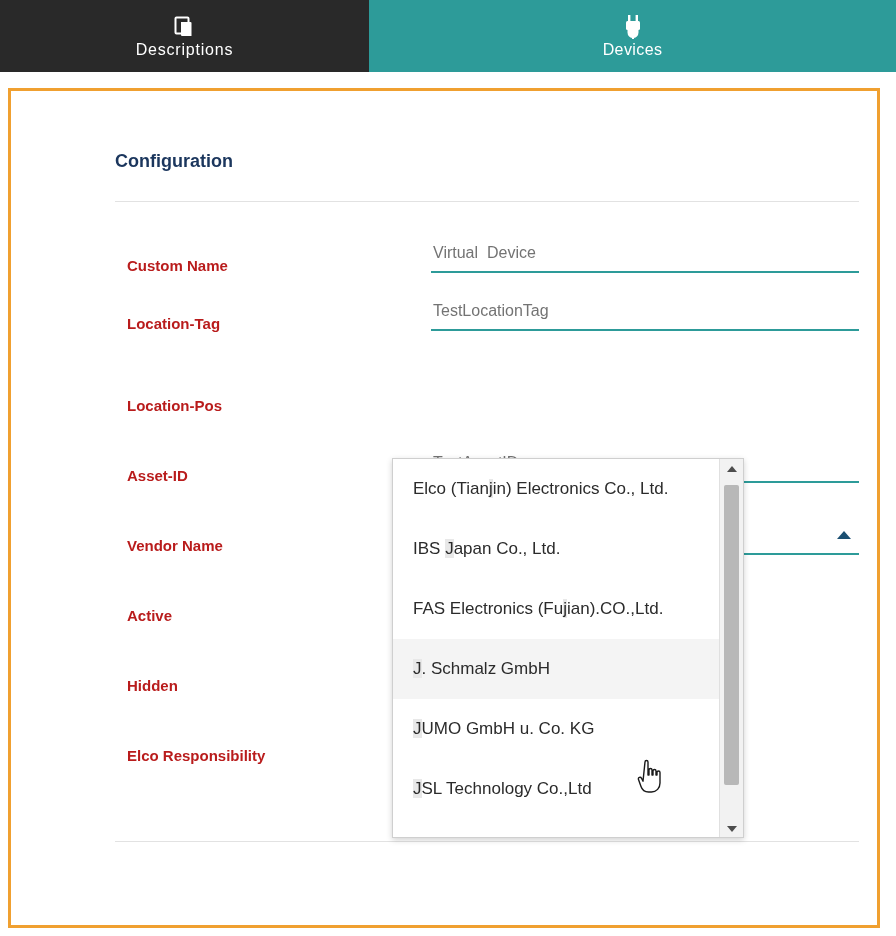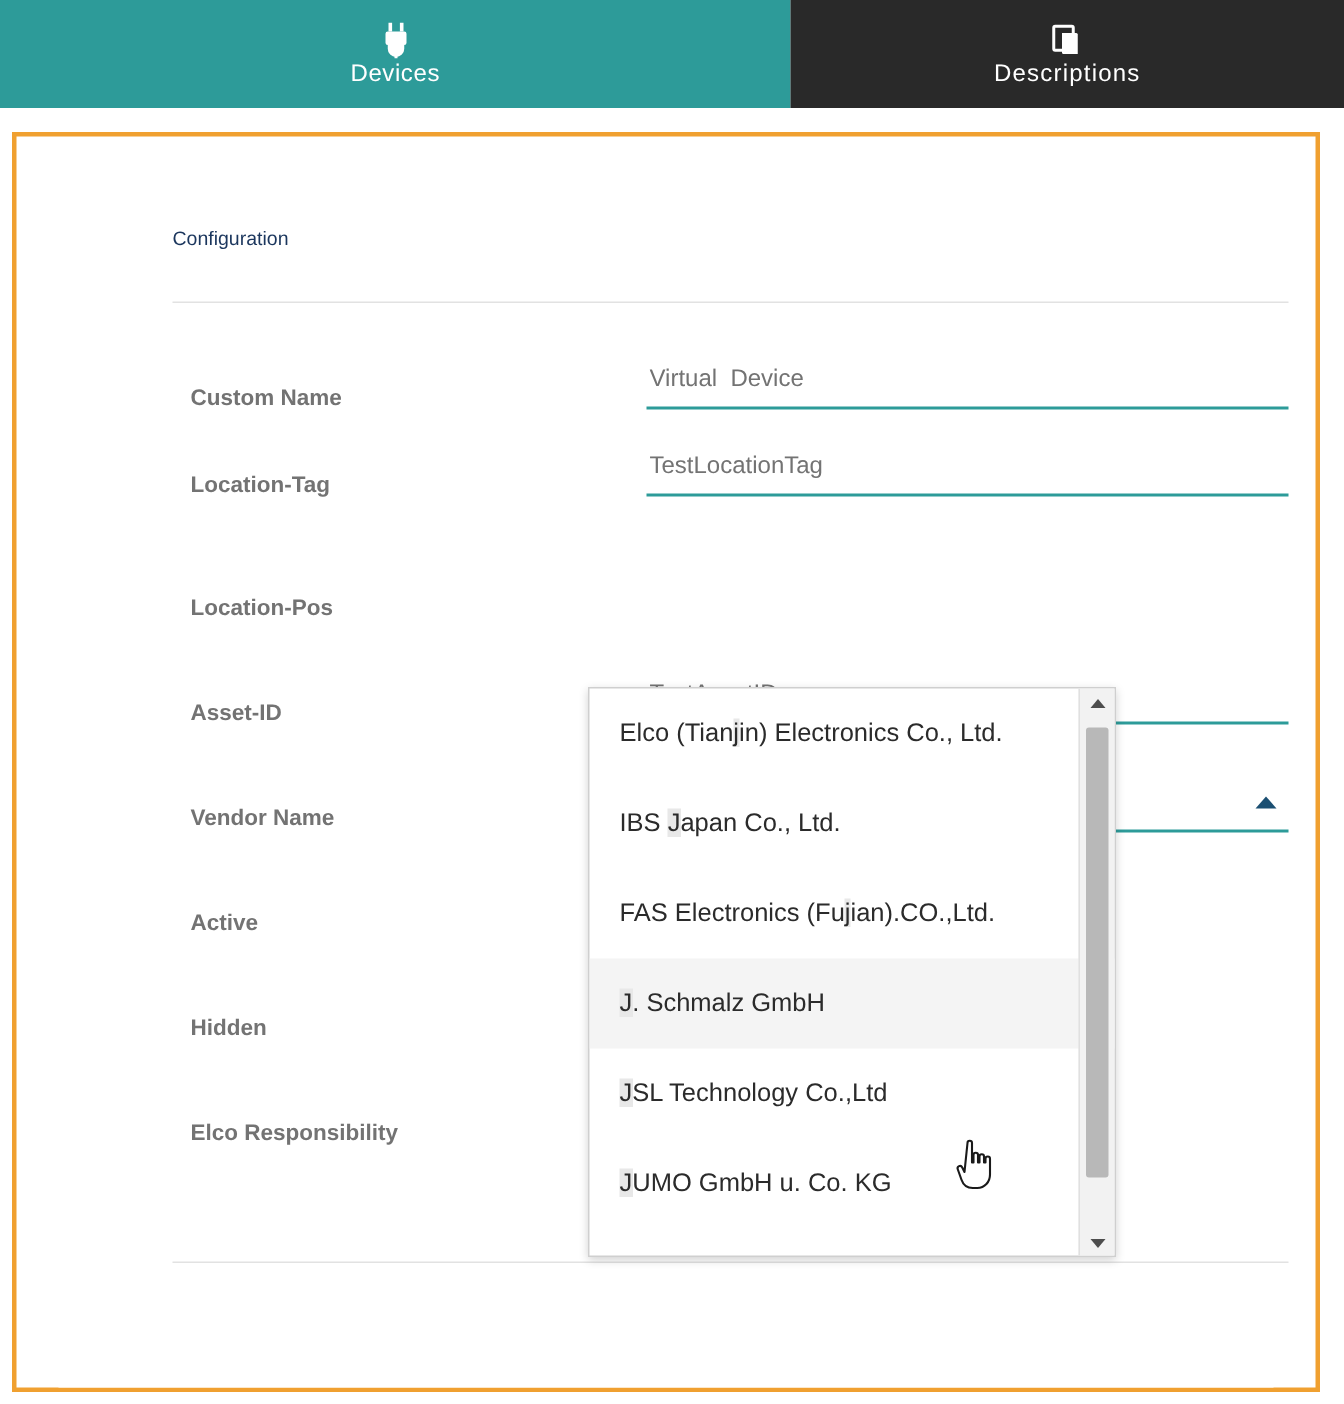--- a/index.html
+++ b/index.html
@@ -66,22 +66,22 @@
     top: 20px;
     right: 28px;
     bottom: 0;
     background: #ffffff;
   }
 
   .section-title {
     position: absolute;
     left: 76px;
     top: 40px;
-    font-size: 13px;
-    font-weight: normal;
+    font-size: 18px;
+    font-weight: bold;
     color: #1b365d;
   }
   .hr-top {
     position: absolute;
     left: 76px;
     top: 90px;
     width: 744px;
     height: 1px;
     background: #e2e2e2;
   }
@@ -101,21 +101,21 @@
     left: 88px;
     width: 732px;
     height: 70px;
   }
   .row-label {
     position: absolute;
     left: 0;
     top: 22px;
     font-size: 15px;
     font-weight: bold;
-    color: #737373;
+    color: #b91c1c;
     white-space: nowrap;
   }
   .field {
     position: absolute;
     left: 304px;
     top: 4px;
     width: 428px;
   }
   .field-input {
     width: 100%;
@@ -247,42 +247,42 @@
     top: 758px;
     z-index: 60;
     pointer-events: none;
   }
 </style>
 </head>
 <body>
 
 <div class="tabbar">
 
+  <div class="tab tab-descriptions">
+    <span class="tab-icon">
+      <svg width="24" height="24" viewBox="0 0 24 24" aria-hidden="true">
+        <rect x="2.5" y="2.5" width="13" height="16" rx="1" fill="none" stroke="#ffffff" stroke-width="2"></rect>
+        <path d="M8 7 h9.5 a1 1 0 0 1 1 1 v13 h-9.5 a1 1 0 0 1 -1 -1 z" fill="#ffffff"></path>
+      </svg>
+    </span>
+    <span class="tab-label">Descriptions</span>
+  </div>
+
   <div class="tab tab-devices">
     <span class="tab-icon">
       <svg width="18" height="24" viewBox="0 0 18 24" aria-hidden="true">
         <rect x="4" y="0" width="2.4" height="6" fill="#ffffff"></rect>
         <rect x="11.6" y="0" width="2.4" height="6" fill="#ffffff"></rect>
         <rect x="2" y="6" width="14" height="9" rx="1.5" fill="#ffffff"></rect>
         <path d="M3.5 15 h11 v2.5 a5.5 5.5 0 0 1 -11 0 z" fill="#ffffff"></path>
         <rect x="8" y="20" width="2" height="4" fill="#ffffff"></rect>
       </svg>
     </span>
     <span class="tab-label">Devices</span>
   </div>
-
-  <div class="tab tab-descriptions">
-    <span class="tab-icon">
-      <svg width="24" height="24" viewBox="0 0 24 24" aria-hidden="true">
-        <rect x="2.5" y="2.5" width="13" height="16" rx="1" fill="none" stroke="#ffffff" stroke-width="2"></rect>
-        <path d="M8 7 h9.5 a1 1 0 0 1 1 1 v13 h-9.5 a1 1 0 0 1 -1 -1 z" fill="#ffffff"></path>
-      </svg>
-    </span>
-    <span class="tab-label">Descriptions</span>
-  </div>
 </div>
 
 <div class="outer">
   <div class="card">
 
     <div class="section-title">Configuration</div>
     <div class="hr-top"></div>
 
     <div class="form">
 
@@ -344,23 +344,23 @@
   <div class="dd-list">
 
     <div class="dd-item"><span>Elco (Tian</span><span class="match">j</span><span>in) Electronics Co., Ltd.</span></div>
 
     <div class="dd-item"><span>IBS </span><span class="match">J</span><span>apan Co., Ltd.</span></div>
 
     <div class="dd-item"><span>FAS Electronics (Fu</span><span class="match">j</span><span>ian).CO.,Ltd.</span></div>
 
     <div class="dd-item hl"><span></span><span class="match">J</span><span>. Schmalz GmbH</span></div>
 
+    <div class="dd-item"><span></span><span class="match">J</span><span>UMO GmbH u. Co. KG</span></div>
+
     <div class="dd-item"><span></span><span class="match">J</span><span>SL Technology Co.,Ltd</span></div>
-
-    <div class="dd-item"><span></span><span class="match">J</span><span>UMO GmbH u. Co. KG</span></div>
 
   </div>
 
   <div class="dd-scroll">
     <div class="dd-arrow up">
         <span class="tri-up"></span>
       </div>
     <div class="dd-thumb"></div>
     <div class="dd-arrow down">
         <span class="tri-down"></span>

